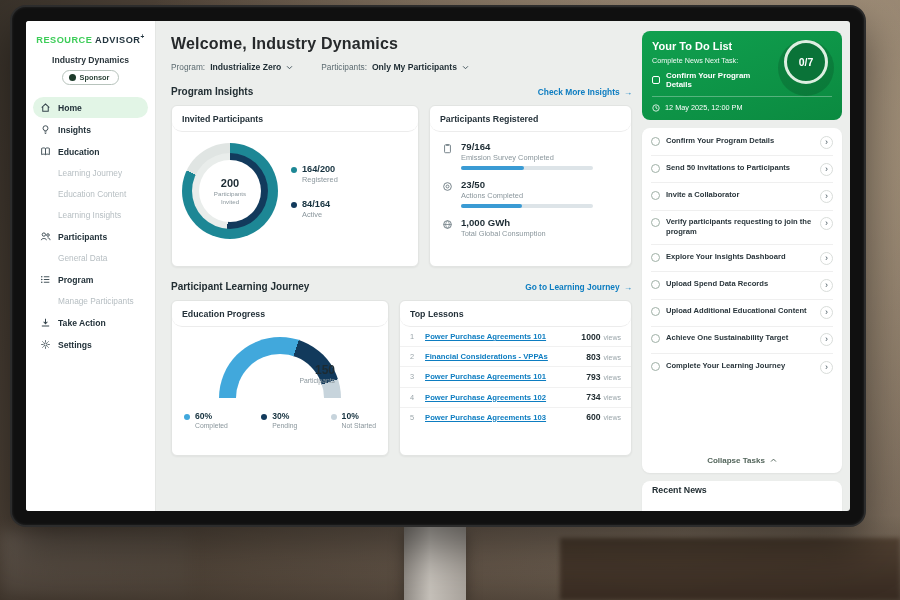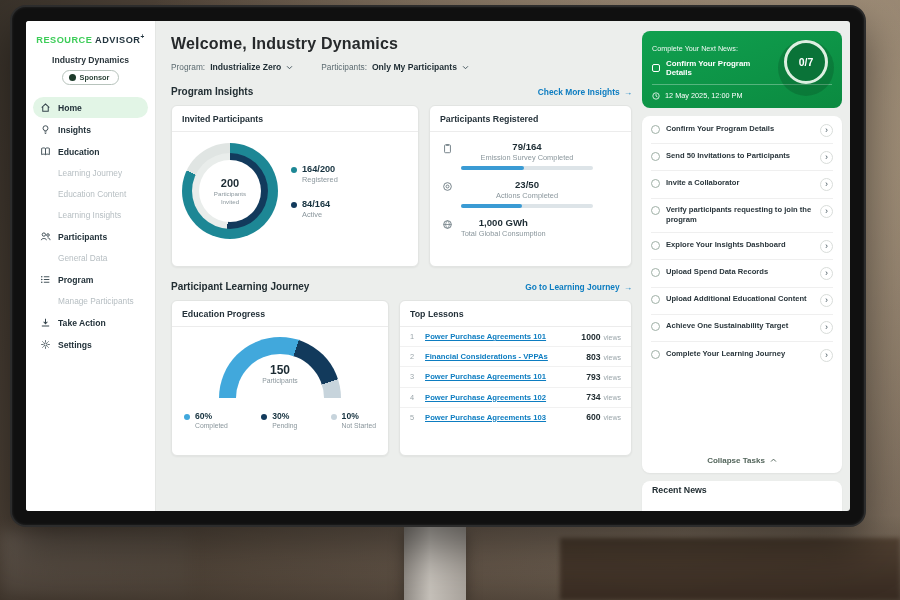--- a/index.html
+++ b/index.html
@@ -49,50 +49,50 @@
   .filters { display:flex; gap:28px; margin-top:9px; align-items:center; }
   .filter { display:flex; align-items:center; gap:5px; cursor:pointer; }
   .filter-label { font-size:8.3px; color:#5c6b71; }
   .filter-value { font-size:8.6px; font-weight:bold; color:#1e2c33; }
   .chev { width:7px; height:7px; display:inline-flex; color:#44555e; }
   .section-head { display:flex; justify-content:space-between; align-items:center; margin-top:14px; margin-bottom:8px; }
   .section-title { font-size:10px; font-weight:bold; color:#222e33; }
   .section-link { font-size:8.4px; font-weight:bold; color:#0d7dc1; display:flex; gap:4px; align-items:center; cursor:pointer; }
   .cards-row { display:flex; gap:10px; }
   .card { background:#fff; border:1px solid #e2e4e2; border-radius:6px; box-shadow:0 1px 2px rgba(0,0,0,0.05); }
-  .card-title { font-size:8.8px; font-weight:bold; color:#25323a; padding:8px 10px 7px; border-bottom:1px solid #ececec; }
+  .card-title { font-size:8.8px; font-weight:bold; color:#25323a; padding:8px 10px 7px; border-bottom:1px solid #ececec;border-radius:10px; }
 
   .card-invited { width:248px; height:162px; }
   .invited-body { display:flex; padding:11px 10px; gap:13px; align-items:center; }
   .donut { width:96px; height:96px; border-radius:50%; padding:10px; flex:none; }
   .donut-inner { width:100%; height:100%; border-radius:50%; padding:7px; }
   .donut-hole { width:100%; height:100%; border-radius:50%; background:#fff; display:flex;
     flex-direction:column; align-items:center; justify-content:center; text-align:center; }
   .donut-val { font-size:11px; font-weight:bold; color:#1c2b33; }
   .donut-lab { font-size:6.2px; color:#8b979d; width:44px; line-height:1.25; margin-top:1px; }
   .legend-col { display:flex; flex-direction:column; gap:15px; }
   .legend-item { position:relative; padding-left:11px; }
   .legend-dot { position:absolute; left:0; top:3px; width:6px; height:6px; border-radius:50%; }
   .legend-val { font-size:9.2px; font-weight:bold; color:#16323f; }
   .legend-lab { font-size:7.4px; color:#8a969c; margin-top:1px; }
 
   .card-info { flex:1; height:162px; }
-  .info-body { padding:9px 12px; display:flex; flex-direction:column; gap:9px;text-align:center; }
+  .info-body { padding:9px 12px; display:flex; flex-direction:column; gap:9px; }
   .stat { display:flex; gap:8px; }
   .stat-icon { width:11px; height:11px; color:#6b7a81; flex:none; margin-top:2px; }
   .stat-val { font-size:9.6px; font-weight:bold; color:#1c2b33; }
   .stat-lab { font-size:7.4px; color:#8a969c; margin-top:1px; }
   .bar { width:132px; height:4px; border-radius:2px; background:#dde4e8; margin-top:4px; }
   .bar-fill { height:100%; border-radius:2px; background:#3a9bd4; }
 
   .card-edu { width:218px; height:156px; }
   .gauge-wrap { position:relative; width:122px; height:64px; overflow:hidden; margin:10px auto 0; }
   .gauge { position:absolute; left:0; top:0; width:122px; height:122px; border-radius:50%; }
   .gauge::after { content:""; position:absolute; inset:17px; border-radius:50%; background:#fff; }
-  .gauge-center { position:absolute; left:0; right:0; top:26px; text-align:center; z-index:2; }
+  .gauge-center { position:absolute; left:0; right:6px; top:26px; text-align:right; z-index:2; }
   .gauge-val { font-size:12px; font-weight:bold; color:#1c2b33; }
   .gauge-lab { font-size:6.8px; color:#8b979d; }
   .edu-legend { display:flex; justify-content:space-between; padding:0 12px; margin-top:10px; }
   .edu-legend .legend-val { font-size:8.6px; }
   .edu-legend .legend-lab { font-size:6.8px; }
 
   .card-lessons { flex:1; height:156px; }
   .lesson-row { display:flex; align-items:center; gap:8px; padding:4.6px 10px; border-bottom:1px solid #f1f1f1; }
   .lesson-rank { font-size:7.4px; color:#9aa5aa; width:7px; flex:none; }
   .lesson-title { flex:1; font-size:7.7px; font-weight:700; color:#0d7dc1; text-decoration:underline; cursor:pointer;
@@ -410,21 +410,22 @@
               <span class="lesson-rank">5</span>
               <span class="lesson-title">Power Purchase Agreements 103</span>
               <span><span class="views-num">600</span><span class="views-word">views</span></span>
             </div>
           </div>
         </div>
       </main>
 
       <section class="todo-col">
         <div class="todo-green">
-          <div class="todo-sub">Complete Your Next News:</div>
+          <div class="todo-title">Your To Do List</div>
+          <div class="todo-sub">Complete News Next Task:</div>
           <div class="next-row">
             <span class="cb-white"></span>
             <span>Confirm Your Program Details</span>
           </div>
           <div class="time-row">
             <span class="clock-icon">
                 <svg viewBox="0 0 10 10">
                   <circle cx="5" cy="5" r="4" fill="none" stroke="currentColor" stroke-width="1"></circle>
                   <path d="M5 2.6V5l1.8 1.1" fill="none" stroke="currentColor" stroke-width="1"></path>
                 </svg>

